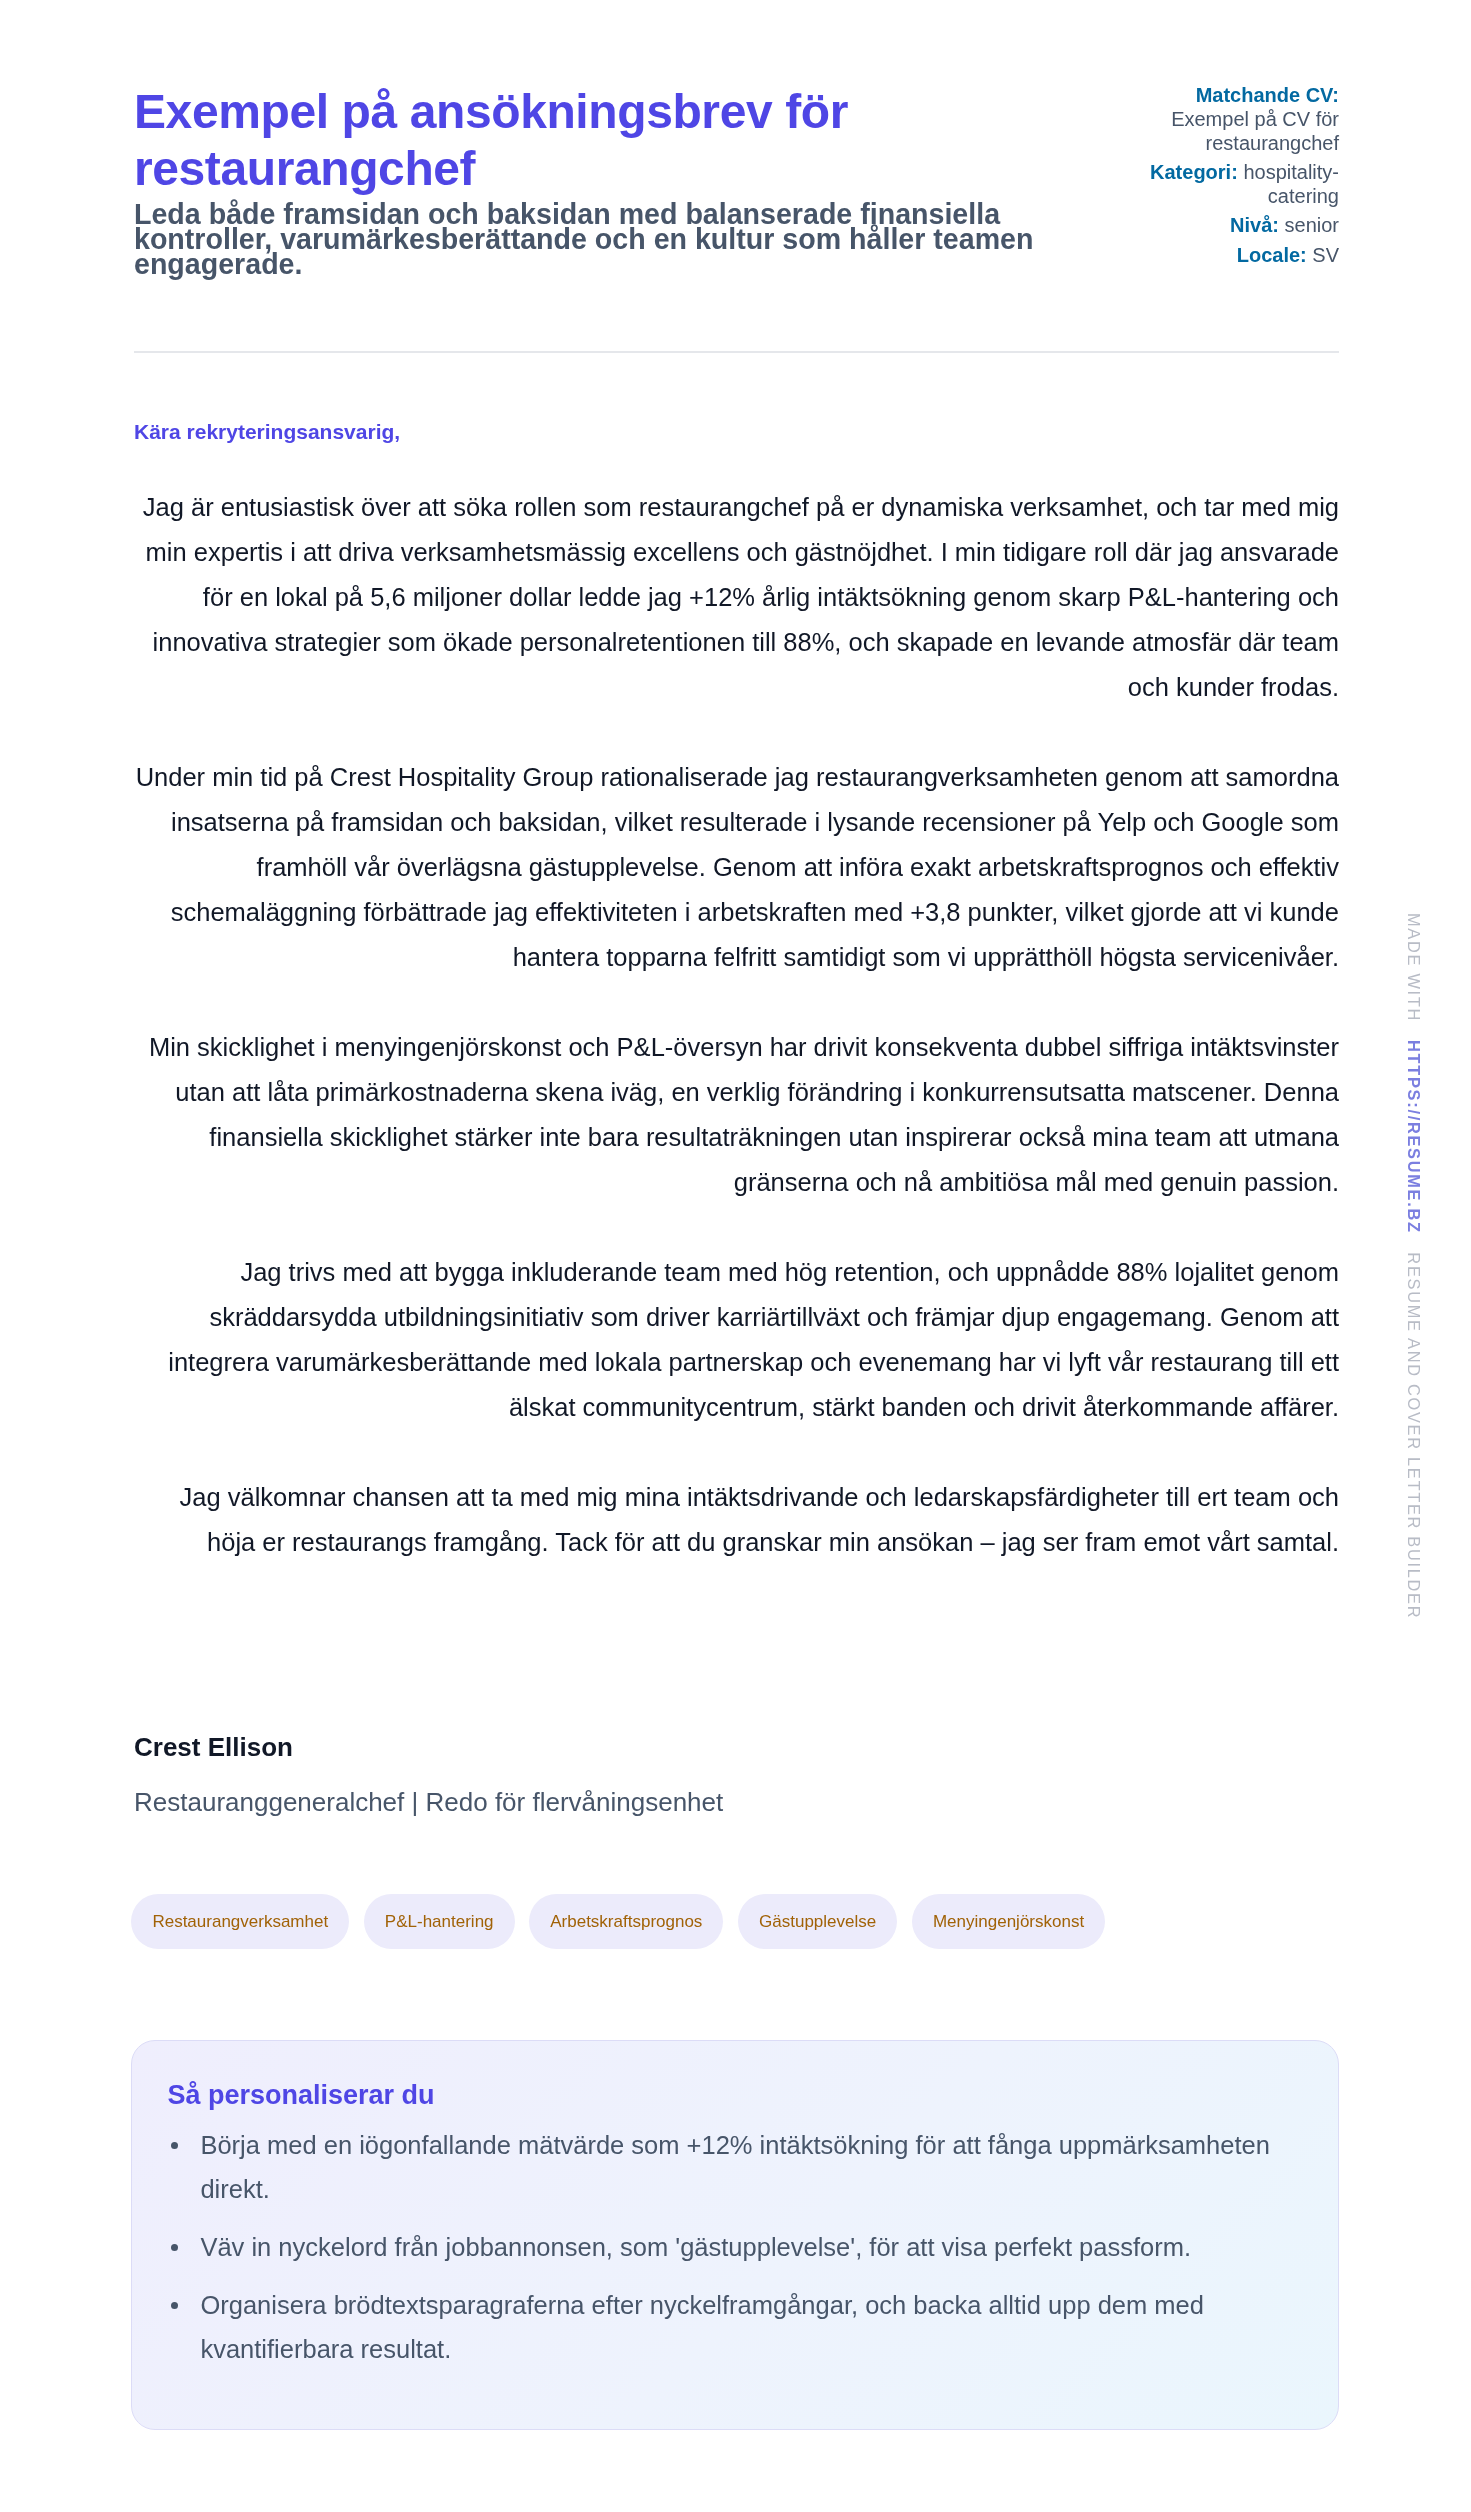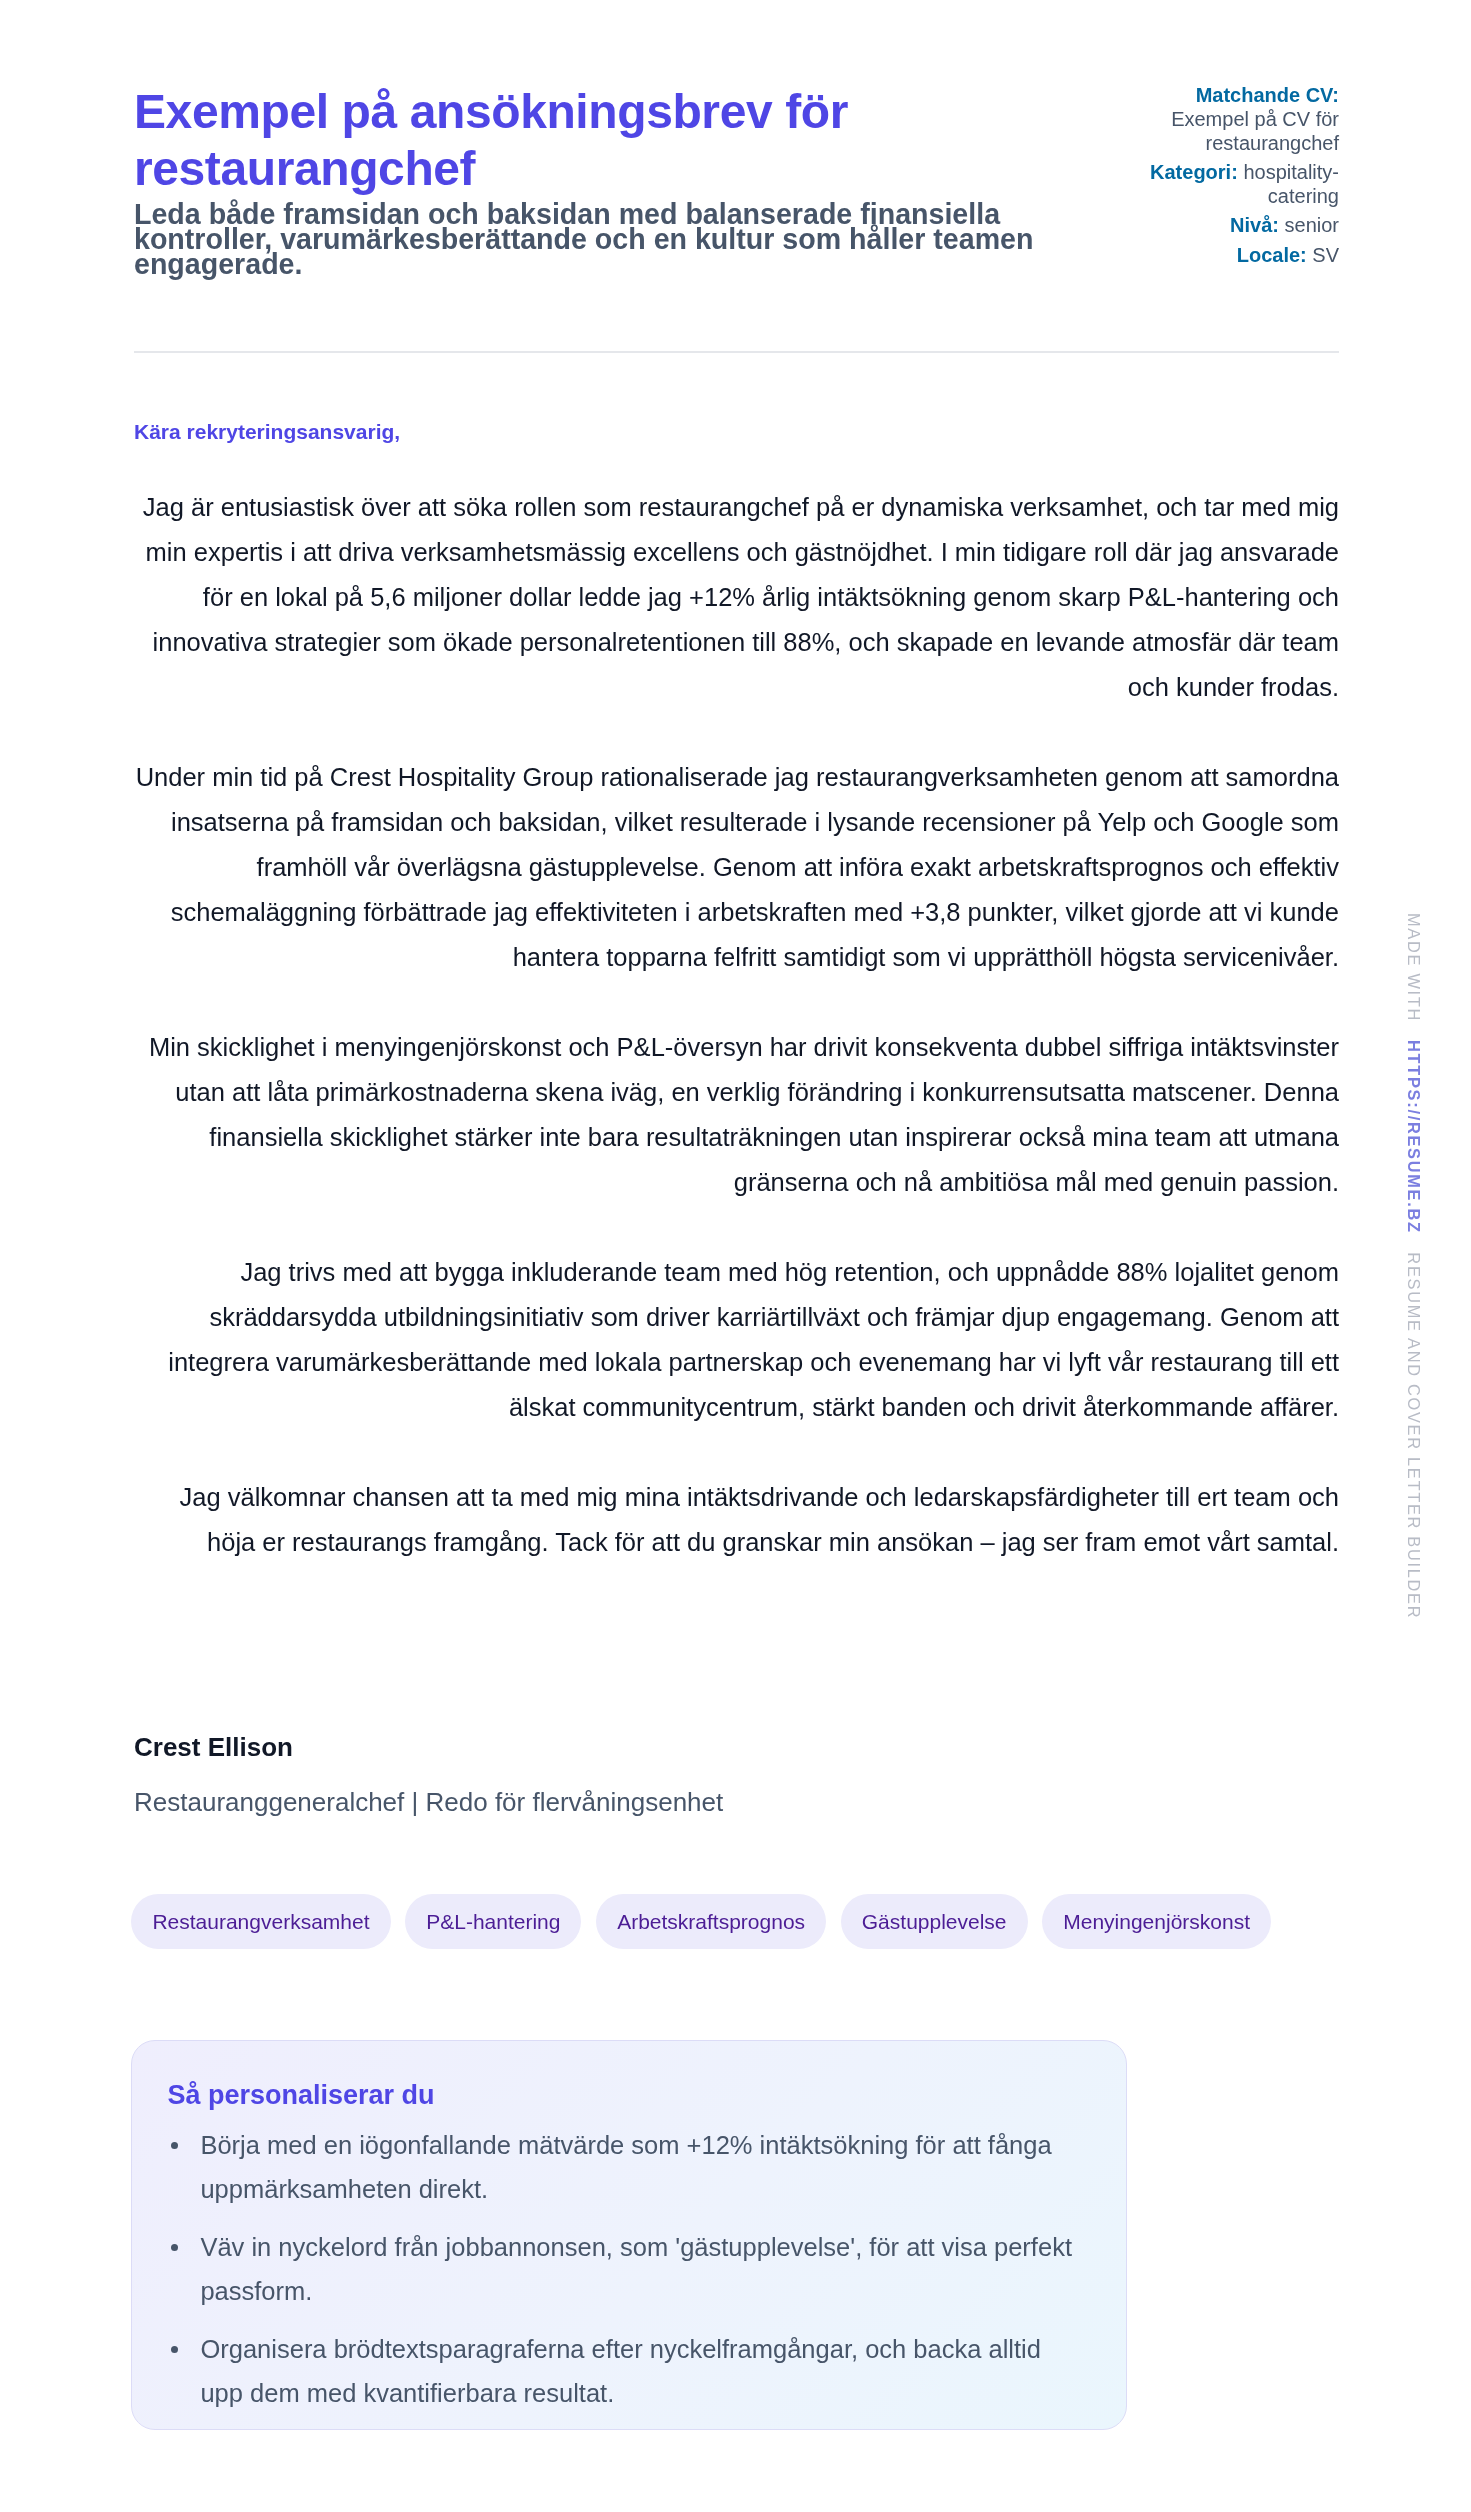--- a/index.html
+++ b/index.html
@@ -47,26 +47,26 @@
     }
     .body p { margin-bottom: 45px; }
 
     .signature { position: absolute; left: 0; top: 1728px; width: 1205px; }
     .sig-name { font-size: 26px; line-height: 38px; font-weight: 700; color: #111827; }
     .sig-title { margin-top: 17px; font-size: 26px; line-height: 38px; color: #475569; }
 
     .tags { position: absolute; left: -2.6px; top: 1894px; display: flex; gap: 14.7px; }
     .tag {
       height: 55px; padding: 0 21px; border-radius: 28px;
-      background: #ecebfb; color: #4c1d95;
-      font-size: 21px; line-height: 55px; white-space: nowrap;
+      background: #ecebfb; color: #a16207;
+      font-size: 17px; line-height: 55px; white-space: nowrap;
     }
 
     .tips {
-      position: absolute; left: -2.6px; top: 2040px; width: 996px; height: 390px;
+      position: absolute; left: -2.6px; top: 2040px; width: 1208px; height: 390px;
       border: 1.7px solid #dcdcf7; border-radius: 24px;
       background: linear-gradient(135deg, #efeefd 0%, #eef3fd 55%, #eaf6fd 100%);
       padding: 35px 35px 11px 35px;
     }
     .tips-title { font-size: 27px; line-height: 38px; font-weight: 700; color: #4f46e5; }
     .tips ul { margin-top: 9px; padding-left: 33px; list-style: none; }
     .tips li {
       position: relative; font-size: 25.5px; line-height: 44px; color: #475569;
       margin-bottom: 14px; padding-right: 17.3px;
     }

